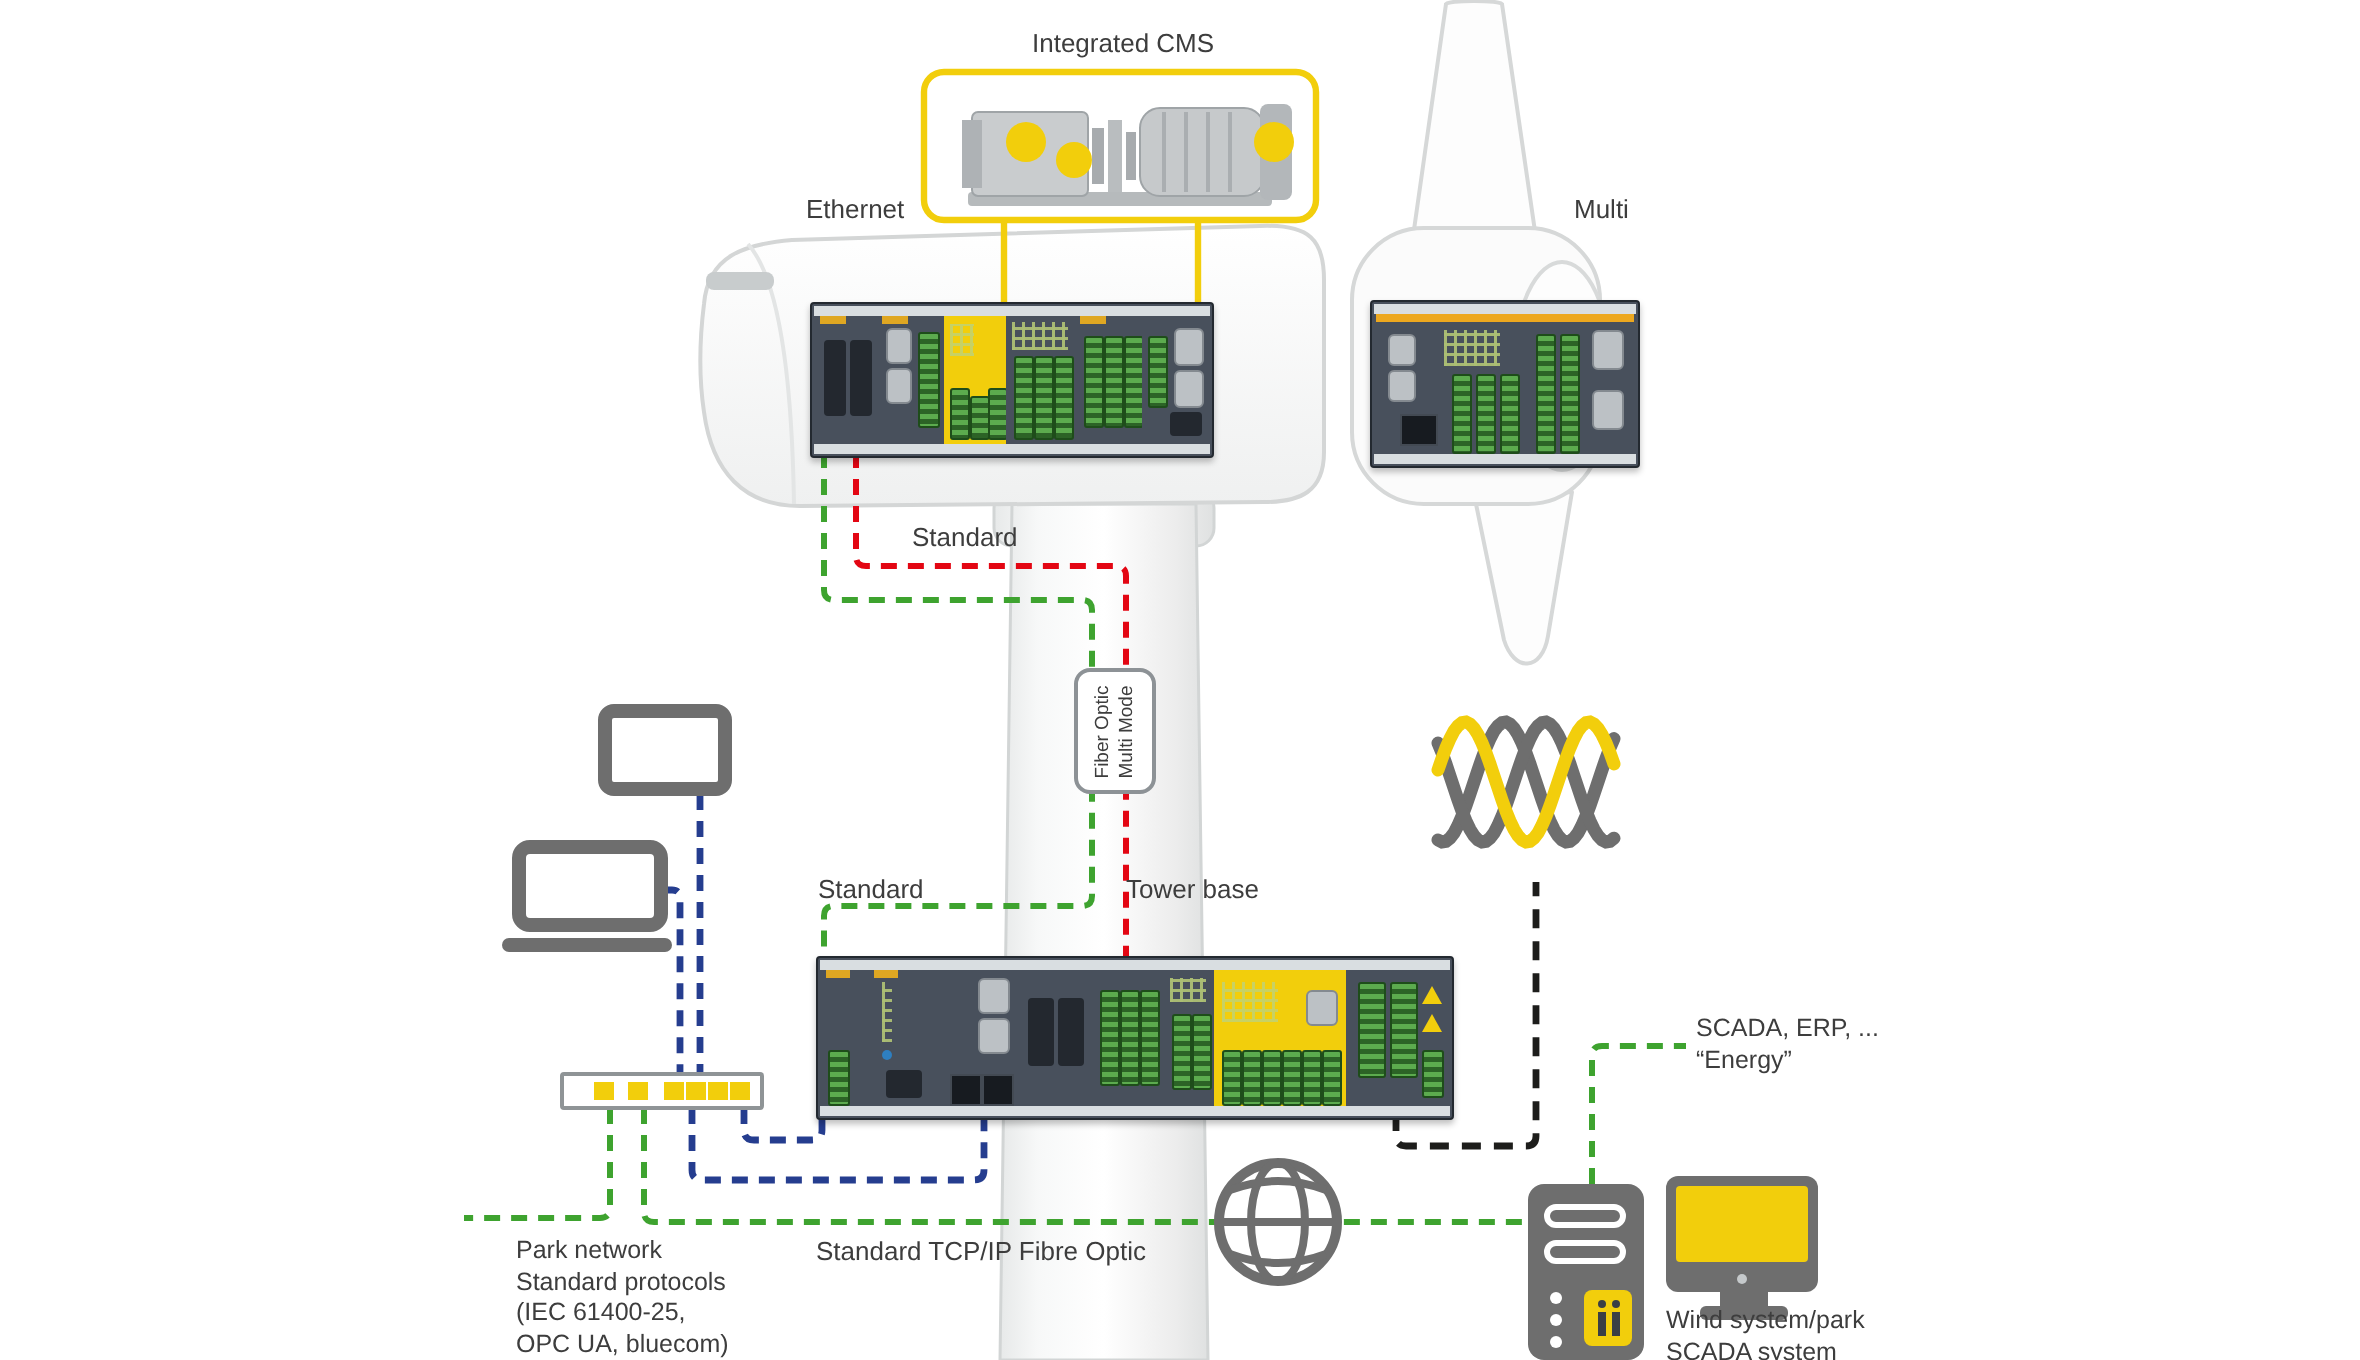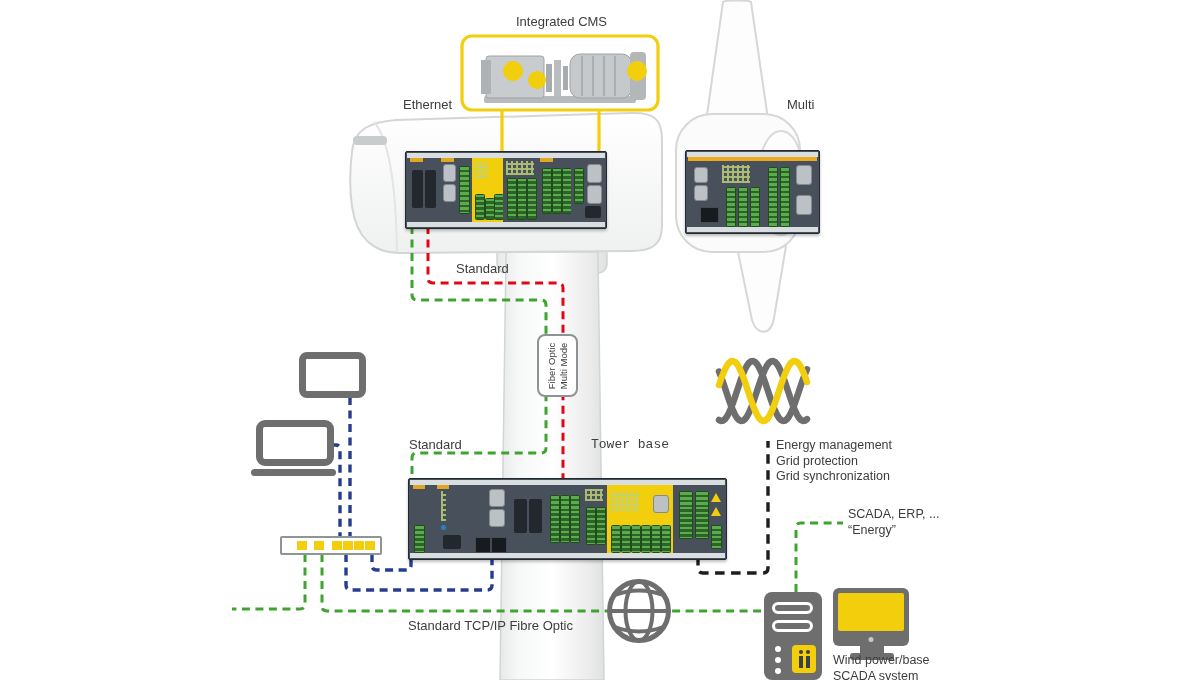--- a/index.html
+++ b/index.html
@@ -292,34 +292,35 @@
     <div class="sdot2"></div>
   </div>
   <div class="sneck"></div>
   <div class="sbase"></div>
 
   <div class="lbl z-top" style="left:516px;top:14px;">Integrated CMS</div>
   <div class="lbl z-top" style="left:403px;top:97px;">Ethernet</div>
   <div class="lbl z-top" style="left:787px;top:97px;">Multi</div>
   <div class="lbl z-top" style="left:456px;top:261px;">Standard</div>
   <div class="lbl z-top" style="left:409px;top:437px;">Standard</div>
-  <div class="lbl z-top" style="left:591px;top:437px;font-family:Liberation Mono, monospace;">Tower base</div>
-
-  <div class="lbl lbl-sm z-top" style="left:776px;top:438px;">
-    <div>Energy management</div>
-    <div>Grid protection</div>
-    <div>Grid synchronization</div>
-  </div>
+  <div class="lbl z-top" style="left:563px;top:437px;">Tower base</div>
+
 
   <div class="lbl lbl-sm z-top" style="left:848px;top:507px;">
     <div>SCADA, ERP, ...</div>
     <div>“Energy”</div>
   </div>
 
+  <div class="lbl lbl-sm z-top" style="left:258px;top:618px;">
+    <div>Park network</div>
+    <div>Standard protocols</div>
+    <div>(IEC 61400-25,</div>
+    <div>OPC UA, bluecom)</div>
+  </div>
 
   <div class="lbl z-top" style="left:408px;top:618px;">Standard TCP/IP Fibre Optic</div>
 
   <div class="lbl lbl-sm z-top" style="left:833px;top:653px;">
-    <div>Wind power/base</div>
+    <div>Wind system/park</div>
     <div>SCADA system</div>
   </div>
 
 </div>
 
 </body></html>

